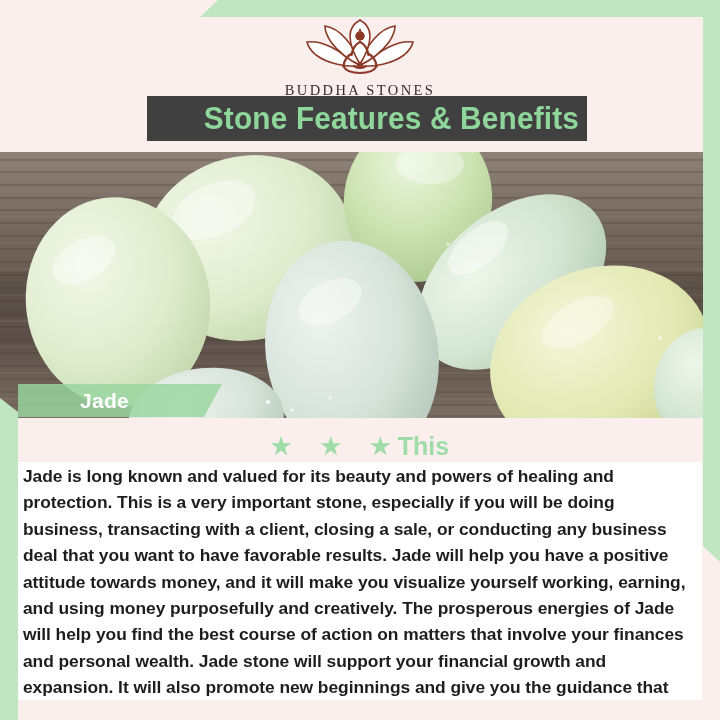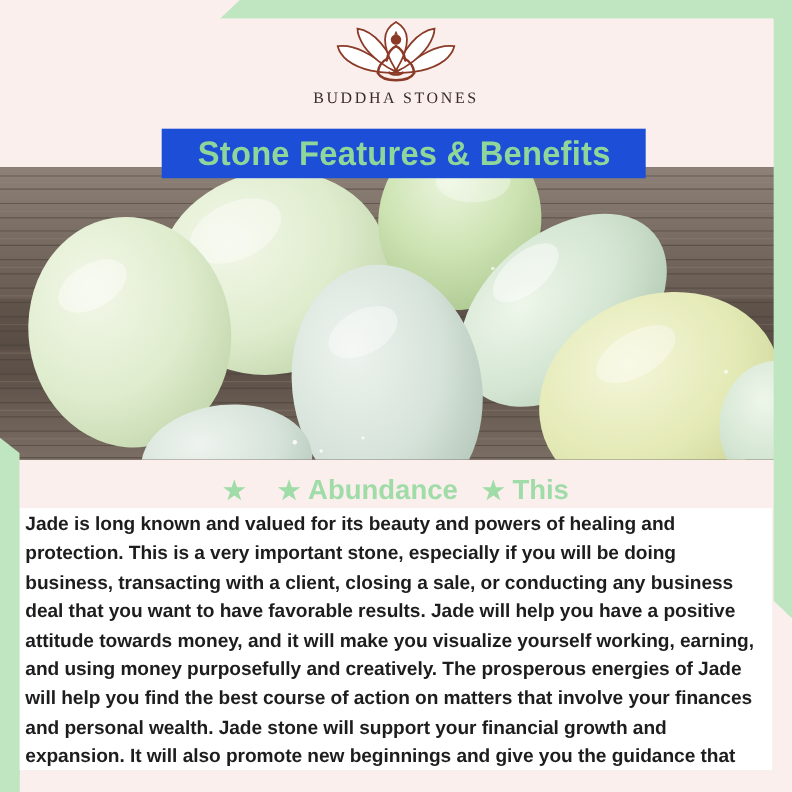--- a/index.html
+++ b/index.html
@@ -43,23 +43,23 @@
   }
   .logo-mark{width:132px;height:62px;display:block;}
   .logo-text{
     font-family:"Liberation Serif", serif;
     font-size:14.5px;letter-spacing:2.4px;color:#3b2b28;
     margin-top:2px;font-weight:400;
   }
 
   
   .title-band{
-    position:absolute;left:147px;top:117px;width:440px;height:45px;
-    background:#1d4ed8;
-    display:flex;align-items:center;justify-content:center;
+    position:absolute;left:147px;top:96px;width:440px;height:45px;
+    background:#404040;
+    display:flex;align-items:center;justify-content:flex-end;
     z-index:3;
   }
   .title-text{
     font-family:"Liberation Sans Narrow","Liberation Sans", sans-serif;
     font-weight:bold;font-size:31px;color:#8fd69a;
     letter-spacing:0.2px;white-space:nowrap;
     transform:scaleX(0.96);
   }
 
   
@@ -254,31 +254,33 @@
 
       <ellipse cx="206" cy="268" rx="78" ry="52" fill="url(#j5)" transform="rotate(-6 206 268)"></ellipse>
       <circle cx="268" cy="250" r="2" fill="#ffffff" opacity="0.85"></circle>
       <circle cx="292" cy="258" r="1.6" fill="#ffffff" opacity="0.8"></circle>
       <circle cx="330" cy="246" r="1.5" fill="#ffffff" opacity="0.75"></circle>
       <circle cx="448" cy="92" r="1.6" fill="#ffffff" opacity="0.7"></circle>
       <circle cx="660" cy="186" r="1.8" fill="#ffffff" opacity="0.7"></circle>
     </svg>
   </div>
 
+  <div class="jade-band">
+    <span class="jade-text">Jade</span>
+  </div>
 
   <div class="frame-left"></div>
   <div class="frame-bottom-stub"></div>
 
   <div class="benefits">
     <span class="benefit">
       <span class="star">★</span>
     </span>
     <span class="benefit">
       <span class="star">★</span>
-      <span>Abundance</span>
     </span>
     <span class="benefit">
       <span class="star">★</span>
       <span>This</span>
     </span>
   </div>
 
   <div class="copy-panel">
     <div class="copy-text">Jade is long known and valued for its beauty and powers of healing and protection. This is a very important stone, especially if you will be doing business, transacting with a client, closing a sale, or conducting any business deal that you want to have favorable results. Jade will help you have a positive attitude towards money, and it will make you visualize yourself working, earning, and using money purposefully and creatively. The prosperous energies of Jade will help you find the best course of action on matters that involve your finances and personal wealth. Jade stone will support your financial growth and expansion. It will also promote new beginnings and give you the guidance that you need to be successful and wealthy!</div>
   </div>

